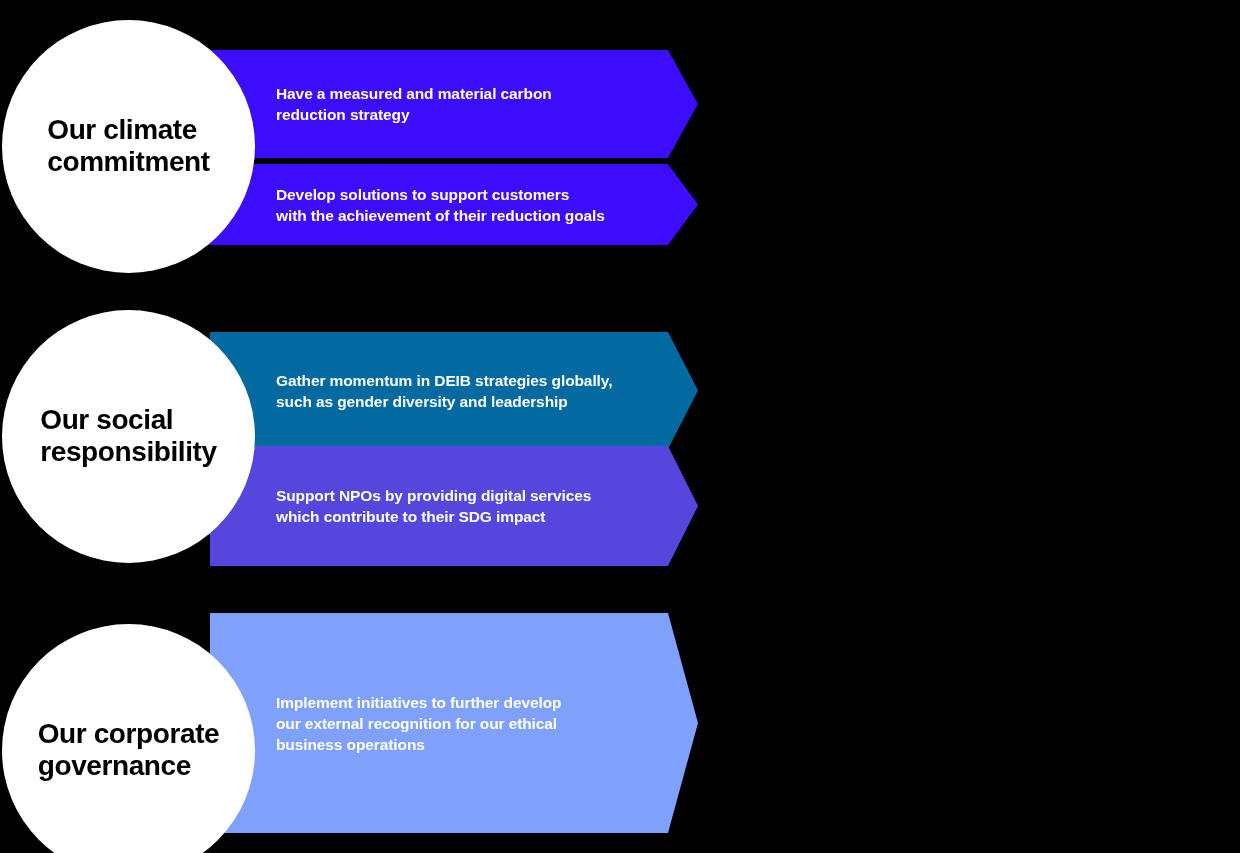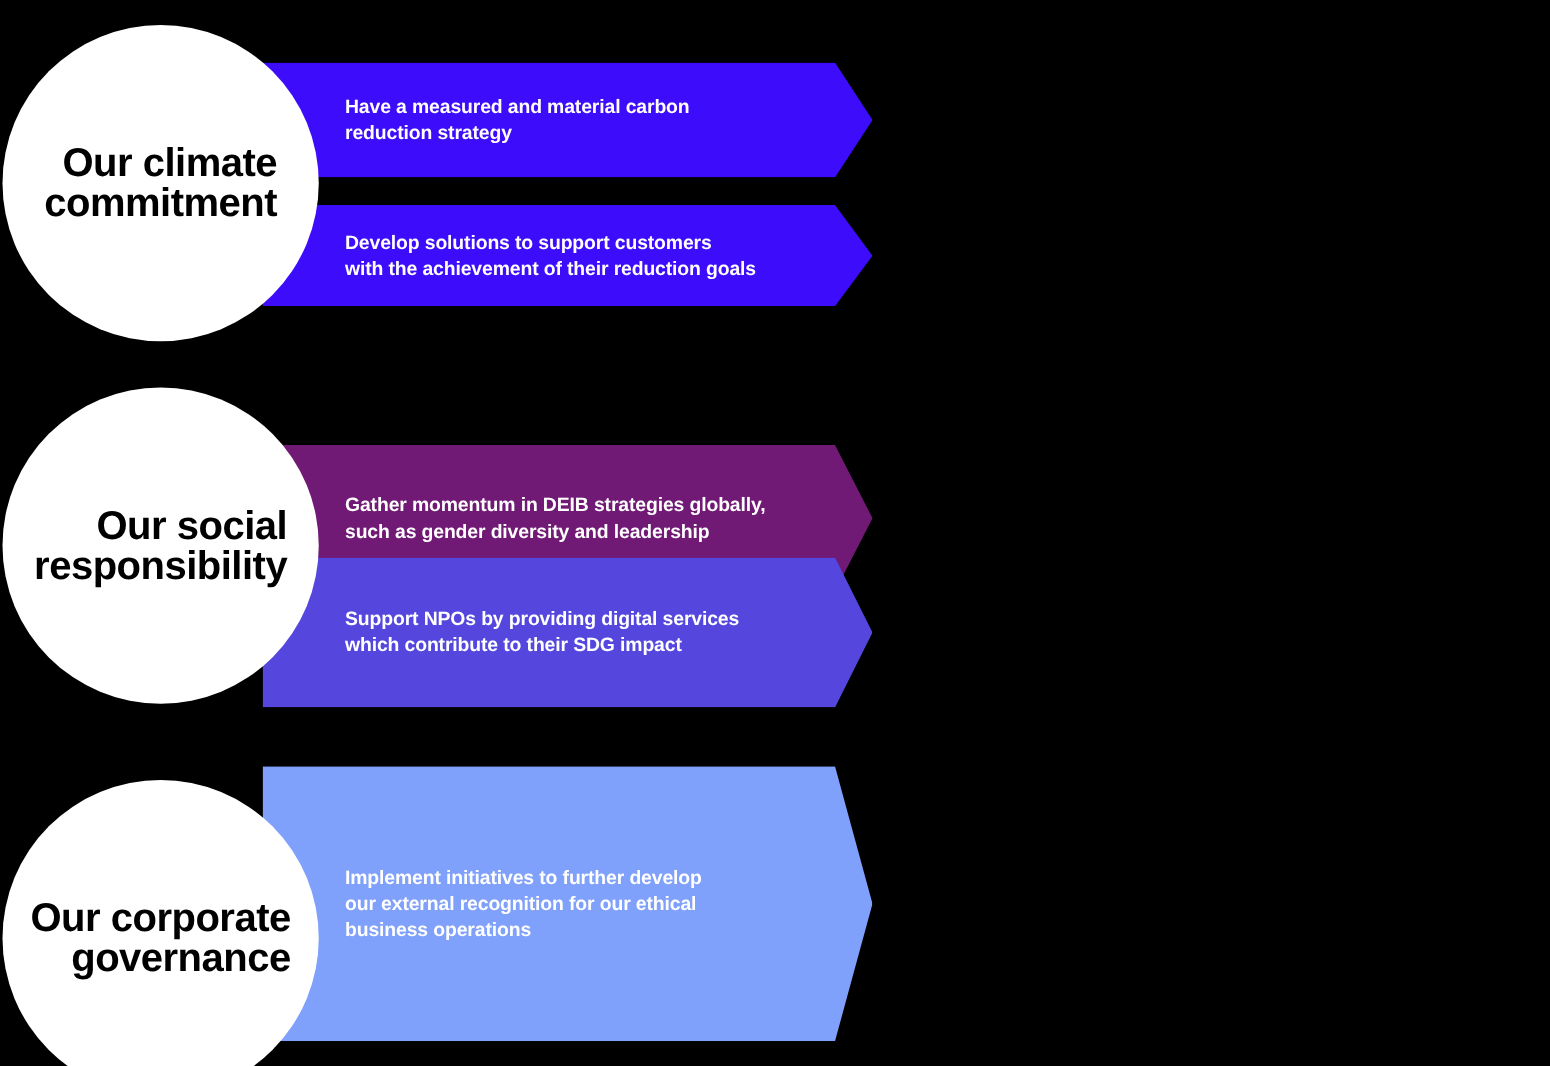--- a/index.html
+++ b/index.html
@@ -46,37 +46,37 @@
     border-radius: 50%;
     background: #ffffff;
     display: flex;
     align-items: center;
     justify-content: center;
     z-index: 5;
   }
 
   .circle-label {
     color: #000000;
-    font-size: 32px;
+    font-size: 28px;
     font-weight: bold;
     line-height: 32px;
-    text-align: right;
+    text-align: left;
     letter-spacing: -0.4px;
     white-space: pre-line;
     padding-bottom: 2px;
   }
 
   
   #group-climate .circle      { left: 2px;  top: 20px; }
-  #chevron-climate-1 { left: 210px; top: 50px;  width: 488px; height: 92px; background: #3D0CFA; }
+  #chevron-climate-1 { left: 210px; top: 50px;  width: 488px; height: 108px; background: #3D0CFA; }
   #chevron-climate-2 { left: 210px; top: 164px; width: 488px; height: 81px; background: #3D0CFA; }
 
   
   #group-social .circle       { left: 2px;  top: 310px; }
-  #chevron-social-1 { left: 210px; top: 332px; width: 488px; height: 117px; background: #701a75; margin-top: 24px; }
+  #chevron-social-1 { left: 210px; top: 332px; width: 488px; height: 117px; background: #0369a1; }
   #chevron-social-2 { left: 210px; top: 446px; width: 488px; height: 120px; background: #5547DE; }
 
   
   #group-governance .circle   { left: 2px;  top: 624px; }
   #chevron-governance-1 { left: 210px; top: 613px; width: 488px; height: 220px; background: #7FA0FB; }
 </style>
 </head>
 <body>
 
 <div id="canvas">

